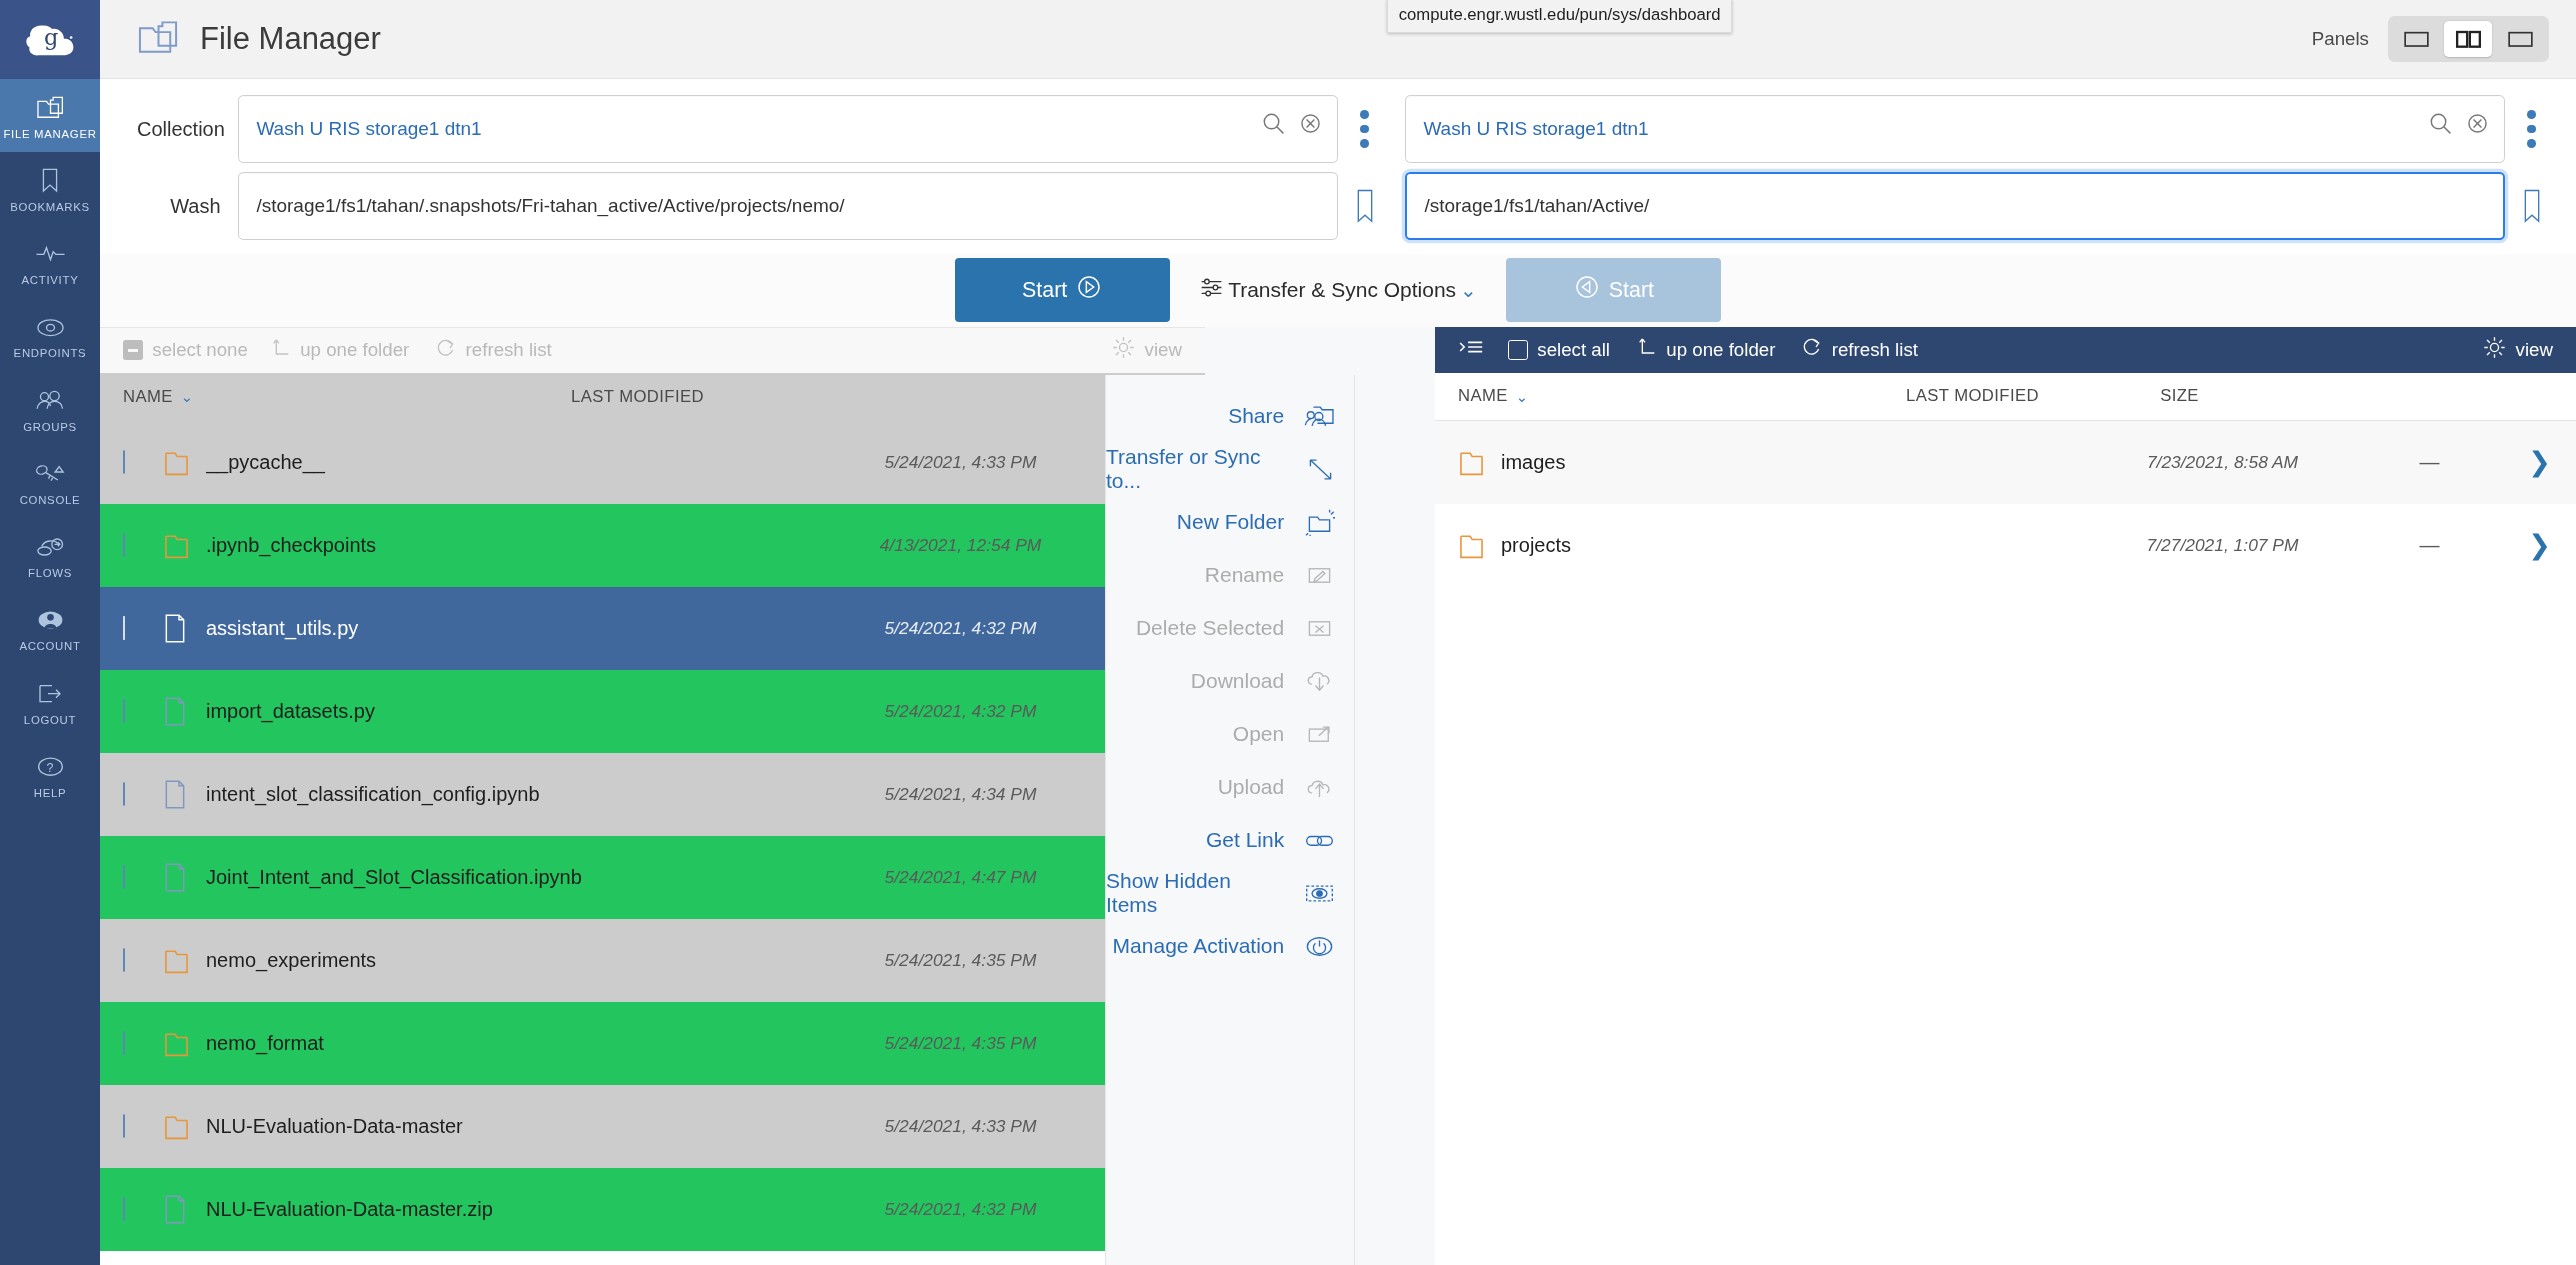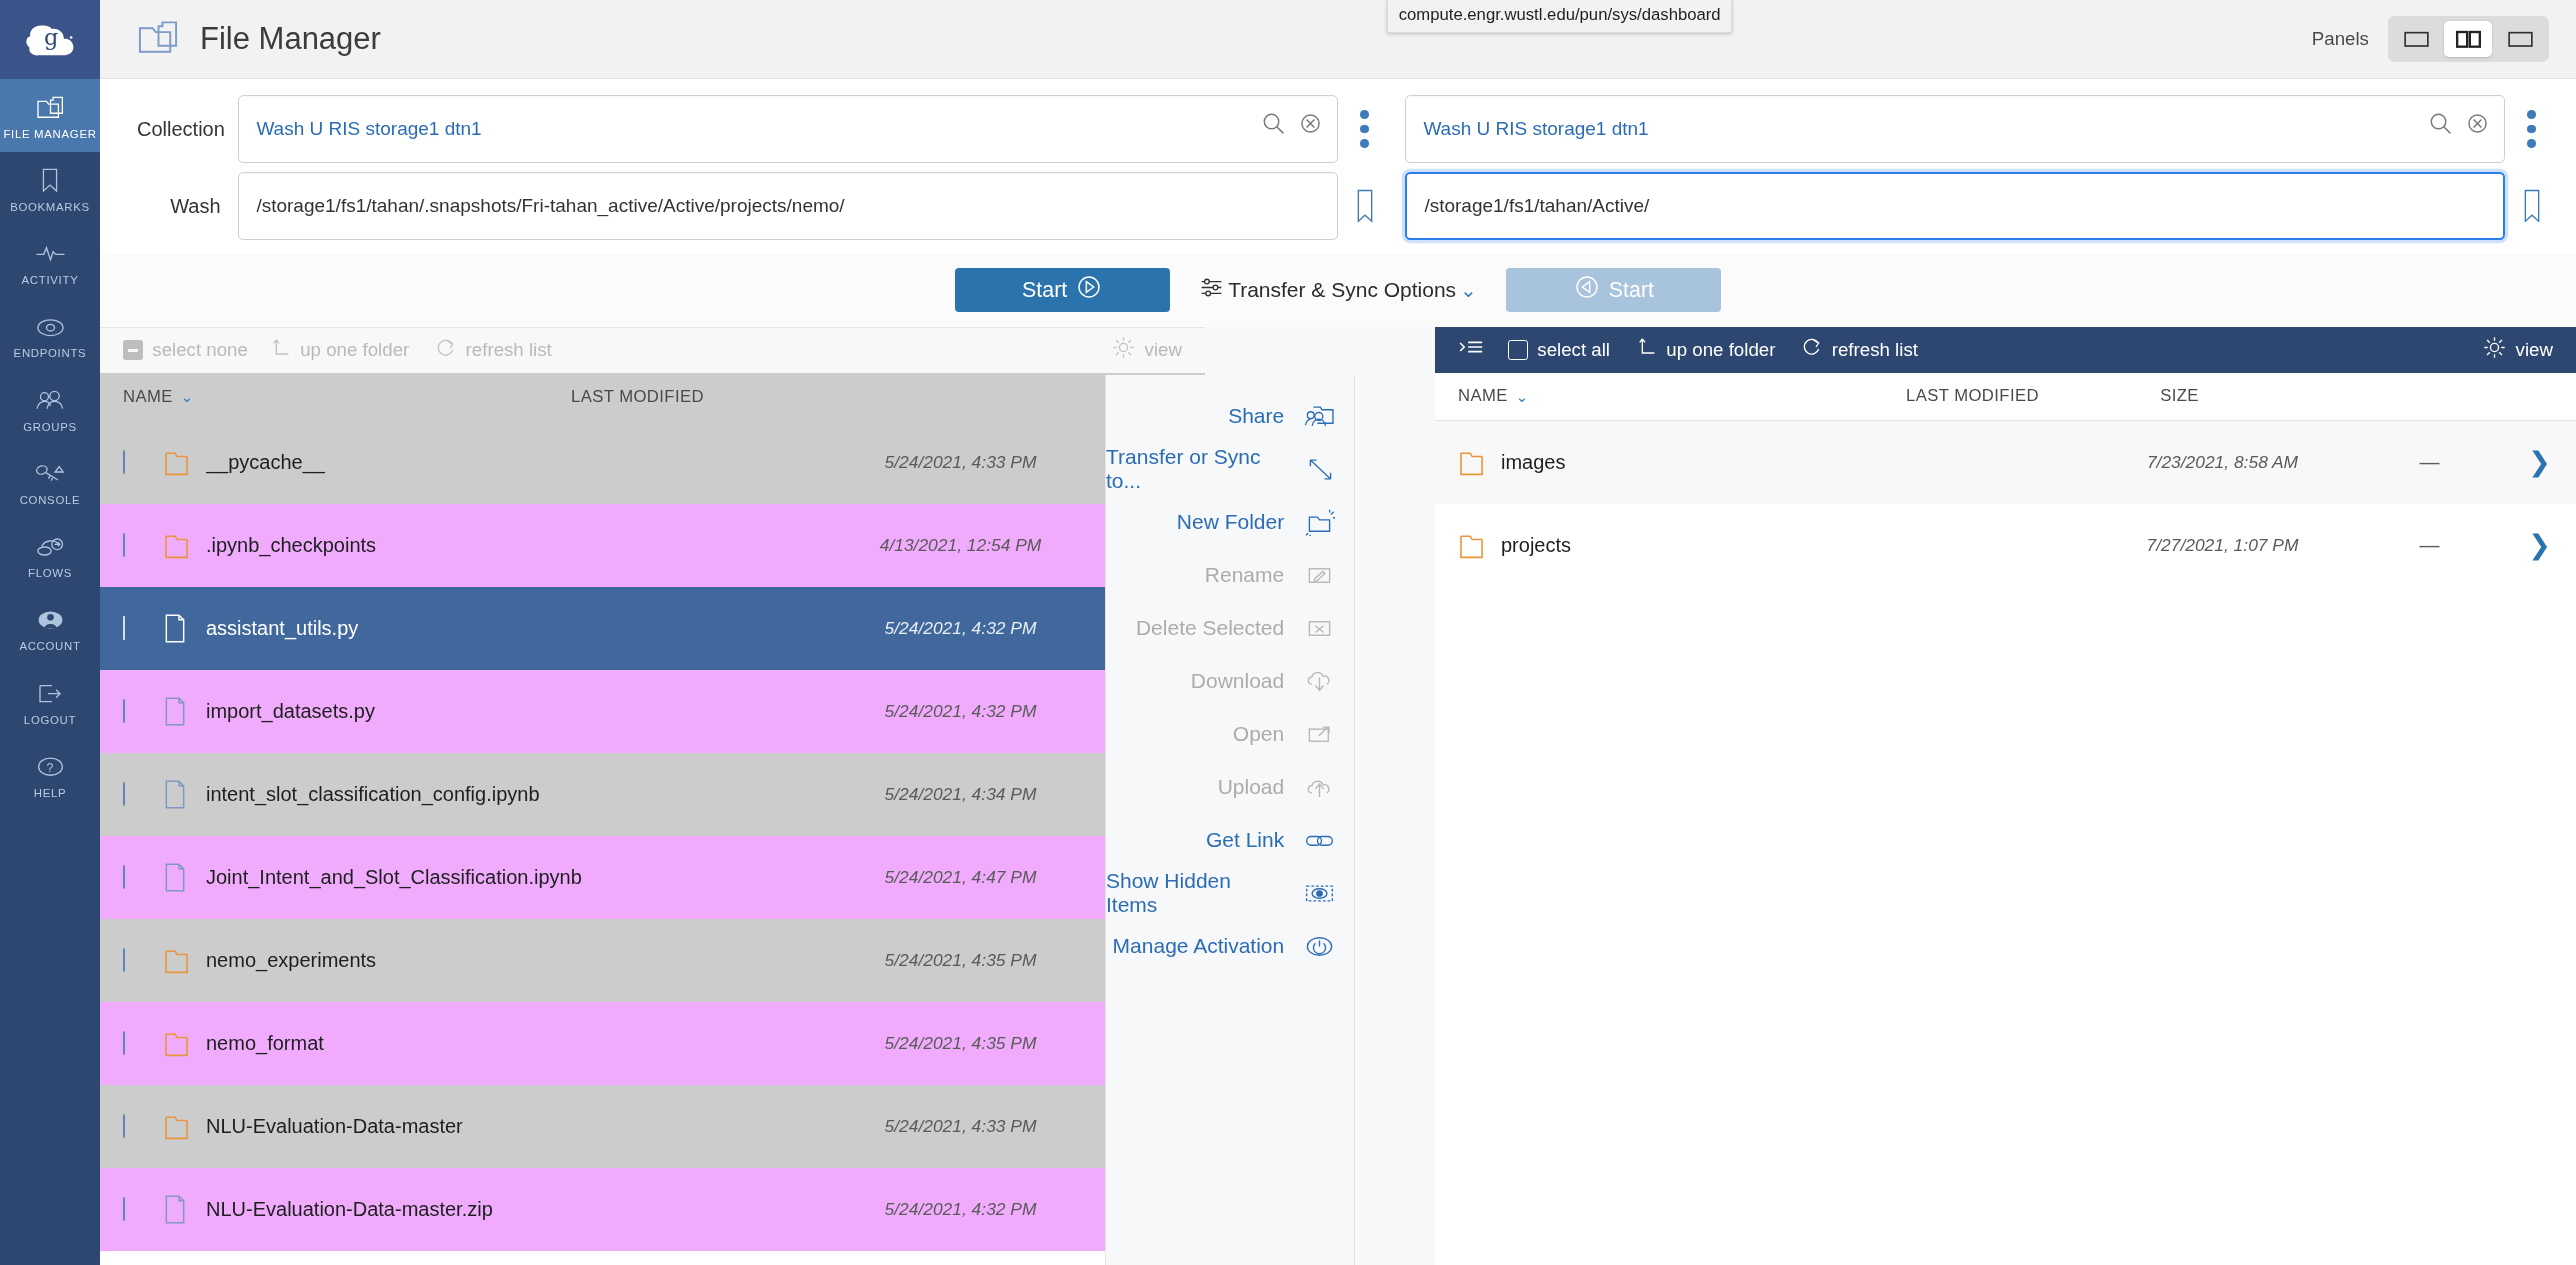--- a/index.html
+++ b/index.html
@@ -87,21 +87,21 @@
   .dot { width: 8.7px; height: 8.7px; border-radius: 50%; background: #3d7ab8; }
   .bm-slot { width: 35px; flex: 0 0 35px; display:flex; justify-content:center; margin-left: 9.3px; }
   .gap-mid { width: 23px; flex: 0 0 23px; }
 
   
   .startbar {
     height: 73px; display: flex; align-items: center; justify-content: center;
     gap: 29px; background: #fbfbfb; margin-top: 13.4px; position: relative;
   }
   .btn-start {
-    width: 215px; height: 44px; border: none; border-radius: 4px;
+    width: 215px; height: 64px; border: none; border-radius: 4px;
     background: #2b73ad; color: #fff; font-size: 21.4px; cursor: pointer;
     display: flex; align-items: center; justify-content: center; gap: 8px;
     font-family: "Liberation Sans", sans-serif;
   }
   .btn-start.disabled { background: #a8c3dc; cursor: default; }
   .tso {
     display: flex; align-items: center; gap: 4px; font-size: 21px;
     color: #2b2b2b; cursor: pointer;
   }
   .tso .chev { color: #3d7ab8; font-size: 20px; }
@@ -141,21 +141,21 @@
   .th-name .sortchev { color: #3d7ab8; font-size: 14.7px; }
   .th-mod  { width: 267px; flex: 0 0 267px; text-align: center; }
   .th-size { width: 147px; flex: 0 0 147px; text-align: center; }
 
   .rows { flex: 1; overflow: hidden; }
   .frow {
     display: flex; align-items: center; height: 83px; padding-left: 23px;
     font-size: 20px; color: #1e1e1e; cursor: pointer;
   }
   .frow.odd  { background: #cccccc; }
-  .frow.even { background: #f0abfc; }
+  .frow.even { background: #22c55e; }
   .frow.sel  { background: #41689c; color: #ffffff; }
   .frow.r-odd  { background: #f8f8f8; }
   .frow.r-even { background: #ffffff; }
   .fcb { width: 40px; flex: 0 0 40px; }
   .fcb .box { width: 21.4px; height: 25px; border: 1.3px solid #5f87b5; border-radius: 3.3px; background: transparent; }
   .frow.sel .fcb .box { background: #d7dee7; border-color: #d7dee7; position: relative; }
   .frow.sel .fcb .box:after {
     content: "✓"; position:absolute; left: 2.7px; top: -2.7px; font-size: 18.7px; color: #41689c;
   }
   .ficon { width: 43px; flex: 0 0 43px; display:flex; align-items:center; }

